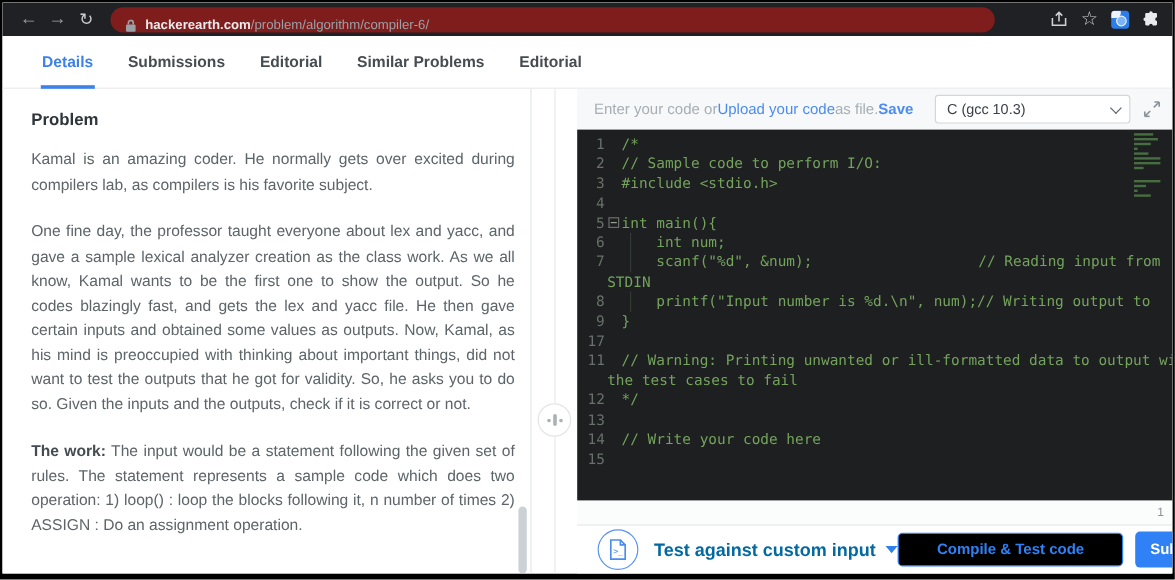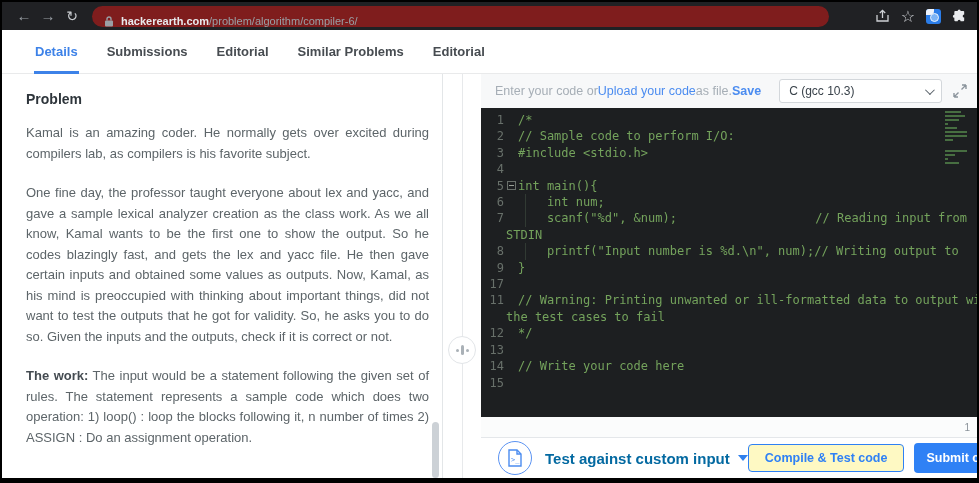--- a/index.html
+++ b/index.html
@@ -68,21 +68,21 @@
   .minimap .mline { height:2px; margin-bottom:2px; background:#4f7c46; opacity:.85; }
   .minimap .mgap { height:7px; }
 
   .editor-footer { height:20px; background:#fbfcfc; flex-shrink:0; display:flex; align-items:center; justify-content:flex-end; padding-right:7px; font-size:10px; color:#8a9299; }
 
   
   .action-bar { height:41px; border-top:1px solid #e4e7ea; background:#fff; display:flex; align-items:center; padding-left:17px; flex-shrink:0; }
   .test-circle { width:34px; height:34px; border:1.5px solid #5b93f2; border-radius:50%; display:flex; align-items:center; justify-content:center; flex-shrink:0; cursor:pointer; }
   .test-label { margin-left:13px; color:#0369a1; font-size:15px; font-weight:600; cursor:pointer; white-space:nowrap; }
   .caret-down { display:inline-block; margin-left:8px; width:0; height:0; border-left:5px solid transparent; border-right:5px solid transparent; border-top:6px solid #2f80ed; }
-  .compile-btn { margin-left:auto; height:28px; padding:0 16px; background:#fef9c3; border:1px solid #2f81f5; border-radius:4px; color:#2f81f5; font-size:12.5px; font-weight:600; cursor:pointer; white-space:nowrap; font-family:inherit; }
+  .compile-btn { margin-left:auto; height:28px; padding:0 32px; background:#000000; border:1px solid #2f81f5; border-radius:4px; color:#2f81f5; font-size:12.5px; font-weight:600; cursor:pointer; white-space:nowrap; font-family:inherit; }
   .submit-btn { margin-left:10px; height:30px; width:64px; padding:0 0 0 12px; background:#2f81f5; border:none; border-radius:4px 0 0 4px; color:#fff; font-size:12.5px; font-weight:600; cursor:pointer; white-space:nowrap; overflow:hidden; text-align:left; flex-shrink:0; font-family:inherit; }
 </style>
 </head>
 <body>
 
 <div class="frame">
   <div class="window">
 
     <div class="browser-bar">
       <span class="nav-ico">←</span>

